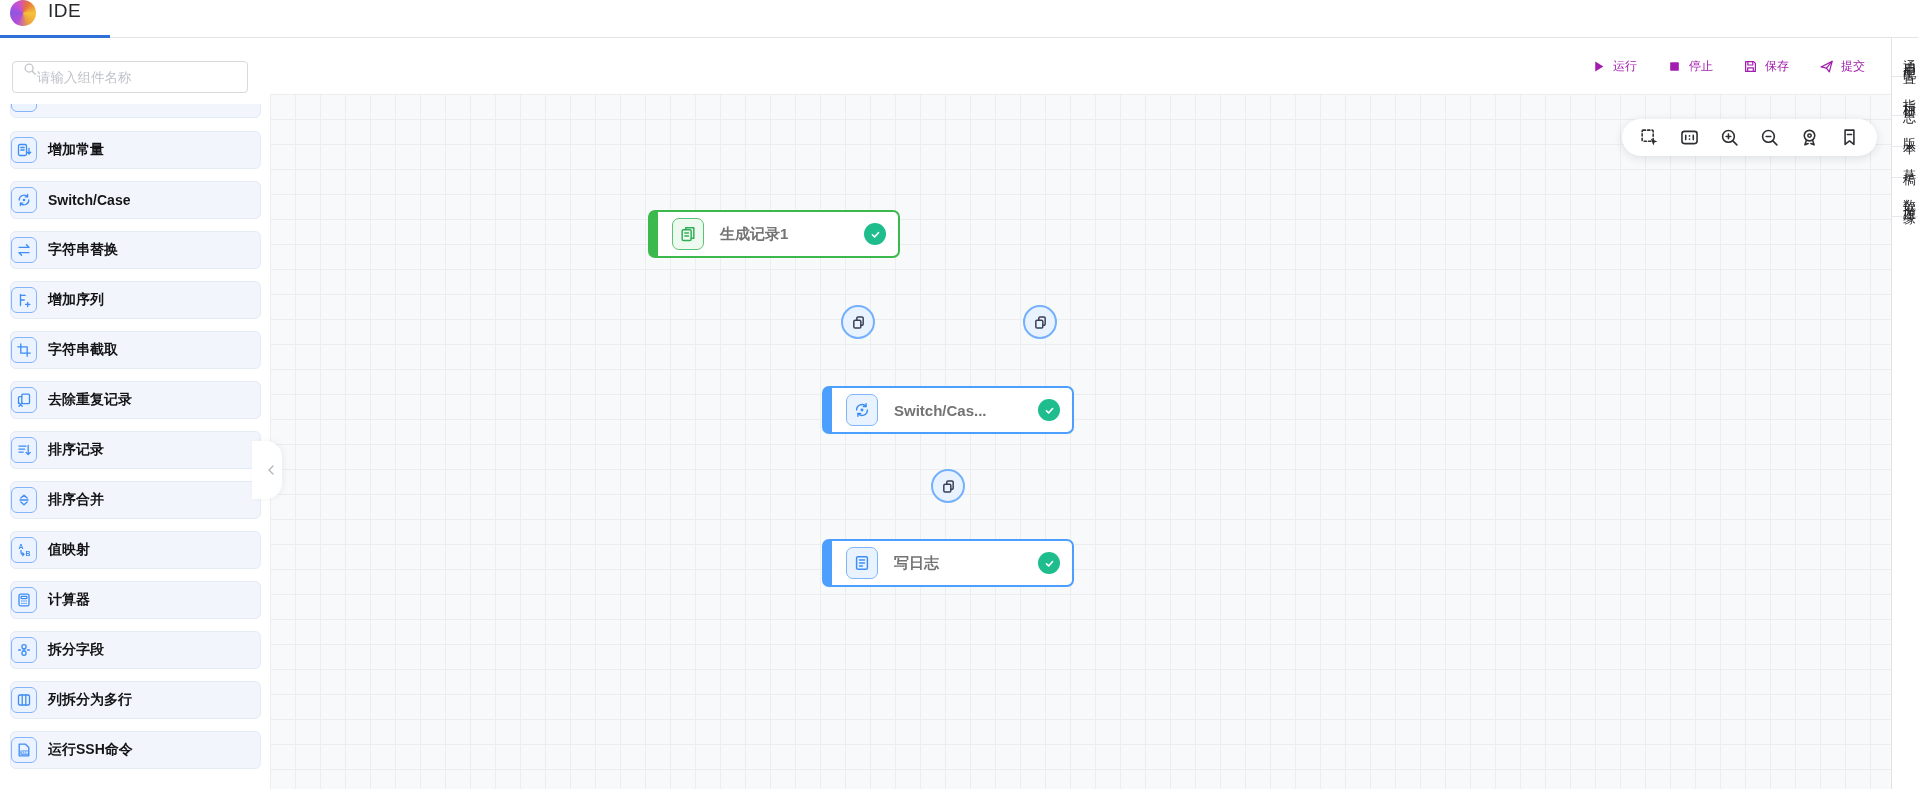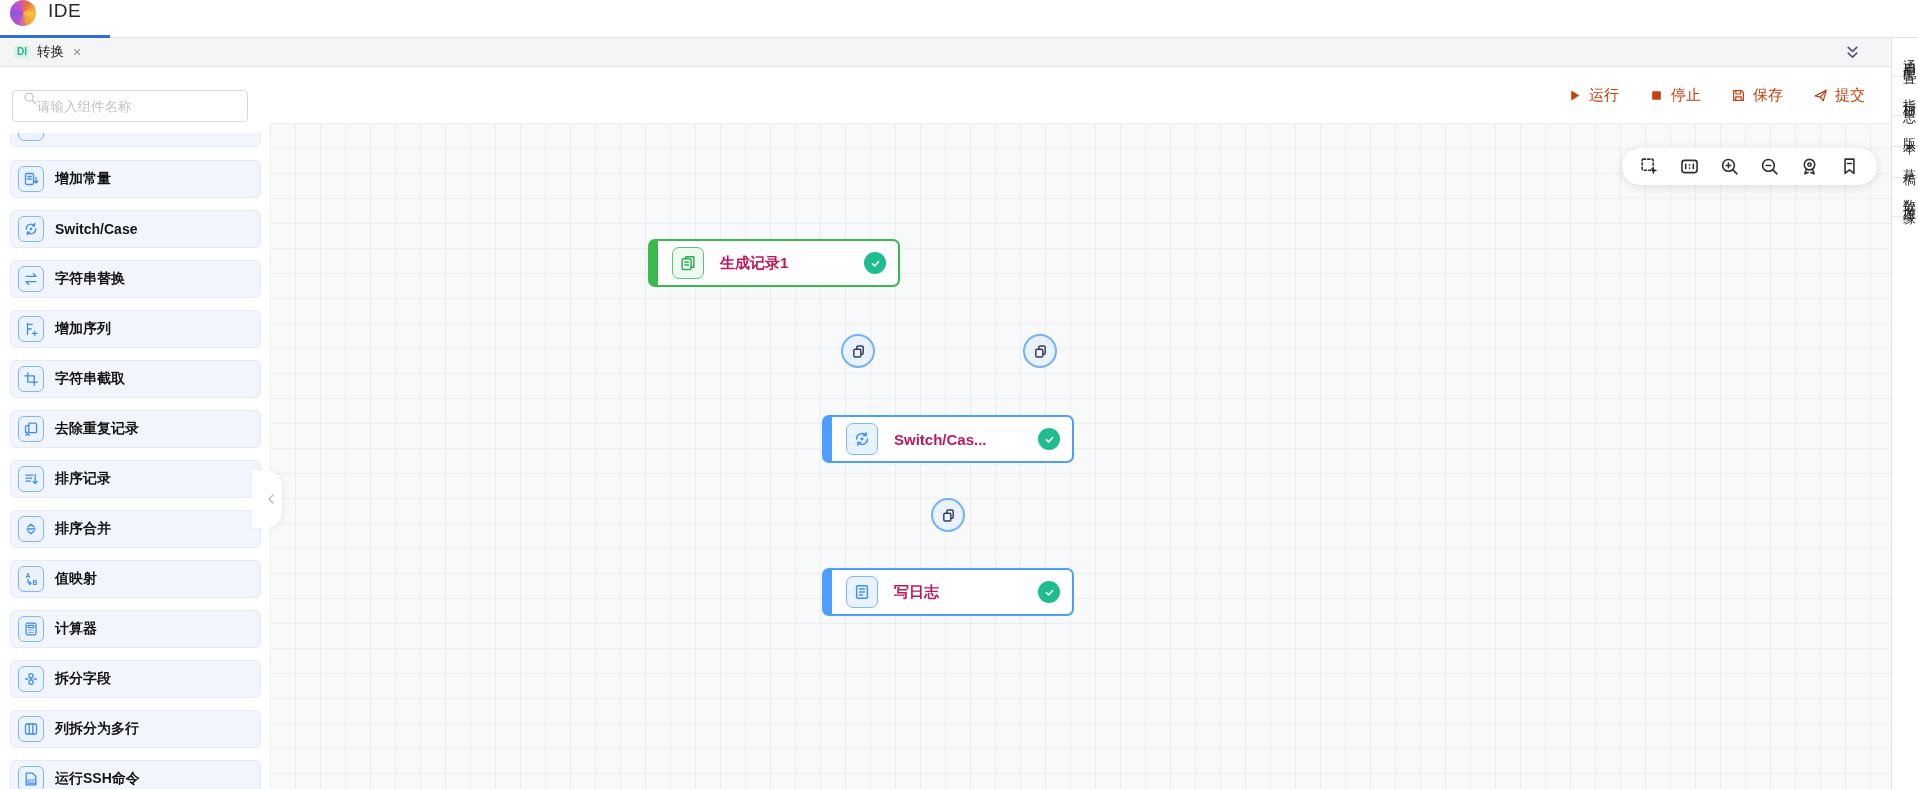--- a/index.html
+++ b/index.html
@@ -33,38 +33,38 @@
 
   
   .sidebar { width:270px; background:#fff; flex:0 0 auto; padding-top:23px; overflow:hidden; position:relative; z-index:2; }
   .search-box { margin:0 22px 0 12px; height:32px; border:1px solid #d9d9dc; border-radius:4px; background:#fff;
                 display:flex; padding:0 10px; color:#c0c3c9; }
   .search-box svg { width:14px; height:14px; flex:0 0 auto; }
   .search-box input { border:none; outline:none; flex:1; font-size:13.5px; color:#333; background:transparent; font-family:inherit; }
   .search-box input::placeholder { color:#c0c3c9; }
   .comp-list { margin-top:11px; }
   .s-item { display:flex; align-items:center; gap:11px; height:38px; margin:0 9px 12px 10px;
-            background:#f2f6fc; border:1px solid #e3ebf6; border-radius:6px; padding-left:7px; cursor:pointer; }
+            background:#f2f6fc; border:1px solid #e3ebf6; border-radius:6px; cursor:pointer; }
   .icon-box { width:26px; height:26px; border:1px solid #85b4f8; background:#eaf3ff; border-radius:6px;
               display:flex; align-items:center; justify-content:center; color:#3f8cf4; flex:0 0 auto; }
   .icon-box svg { width:16px; height:16px; }
   .s-label { font-size:14px; font-weight:700; color:#141416; }
   .s-item-partial { height:15px; overflow:hidden; position:relative; margin:0 9px 12px 10px; }
   .s-item-partial .s-item { position:absolute; bottom:1px; left:0; right:0; margin:0; }
 
   
   .collapse-handle { position:absolute; left:252px; top:403px; width:30px; height:58px; background:#fff;
                      border-radius:0 16px 16px 0; z-index:3; display:flex; align-items:center; justify-content:flex-end;
                      padding-right:6px; color:#b3b6bc; font-size:13px; box-shadow:2px 0 6px rgba(0,0,0,.05); cursor:pointer; }
 
   
   .canvas { flex:1; position:relative; min-width:0; overflow:hidden; background:#fff; }
   .actions-bar { position:absolute; top:0; left:0; right:0; height:56px; background:#fff; display:flex;
                  align-items:center; justify-content:flex-end; gap:30px; padding-right:26px; z-index:2; }
-  .action-btn { display:flex; align-items:center; gap:7px; color:#c2410c; font-size:15px; cursor:pointer; }
+  .action-btn { display:flex; align-items:center; gap:7px; color:#a21caf; font-size:12px; cursor:pointer; }
   .action-btn svg { width:15px; height:15px; }
   .grid { position:absolute; left:0; right:0; top:56px; bottom:0; background-color:#f8f9fa;
           background-image: linear-gradient(#ededf0 1px, transparent 1px), linear-gradient(90deg, #ededf0 1px, transparent 1px);
           background-size:25px 25px; }
   .canvas-toolbar { position:absolute; top:81px; right:14px; height:37px; background:#fff; border-radius:19px;
                     box-shadow:0 2px 10px rgba(31,35,41,.12); display:flex; align-items:center; gap:19px;
                     padding:0 17px; z-index:4; color:#2e2f33; }
   .canvas-toolbar .tool { display:flex; cursor:pointer; }
   .canvas-toolbar svg { width:21px; height:21px; }
 
@@ -79,21 +79,21 @@
   .node .bar { position:absolute; left:0; top:0; bottom:0; width:8px; border-radius:3px 0 0 3px; }
   .node.green { border-color:#3bb94c; }
   .node.green .bar { background:#3bb94c; }
   .node.blue { border-color:#4c9fff; }
   .node.blue .bar { background:#4c9fff; }
   .node-icon { width:32px; height:32px; border-radius:7px; border:1.5px solid; margin-left:22px;
                display:flex; align-items:center; justify-content:center; flex:0 0 auto; }
   .node-icon svg { width:18px; height:18px; }
   .node.green .node-icon { border-color:#58c475; background:#eefaf0; color:#2fae55; }
   .node.blue .node-icon { border-color:#7fb5fb; background:#e9f3ff; color:#3d8df6; }
-  .node-label { font-size:15px; font-weight:700; color:#be185d; margin-left:16px; white-space:nowrap; }
+  .node-label { font-size:15px; font-weight:700; color:#737373; margin-left:16px; white-space:nowrap; }
   .node-check { margin-left:auto; margin-right:12px; width:22px; height:22px; border-radius:50%;
                 background:#1fbd8e; display:flex; align-items:center; justify-content:center; flex:0 0 auto; }
   .node-check svg { width:13px; height:13px; }
 
   
   .right-strip { width:27px; flex:0 0 auto; background:#fff; border-left:1px solid #e2e2e5; display:flex;
                  flex-direction:column; align-items:center; z-index:2; }
   .rs-item { writing-mode:vertical-rl; text-orientation:upright; font-size:13px; color:#1f1f23;
              letter-spacing:4px; padding:11px 0; width:100%; text-align:center; border-bottom:1px solid #e8e8ea; cursor:pointer; }
 </style>
@@ -104,32 +104,20 @@
 
   <div class="header">
     <div class="logo"></div>
     <div class="app-title">IDE</div>
     <div class="tab-indicator"></div>
   </div>
 
   <div class="below">
     <div class="left-col">
 
-      <div class="tabbar">
-        <div class="tab">
-          <span class="tab-badge">DI</span>
-          <span class="tab-label">转换</span>
-          <span class="tab-close">×</span>
-        </div>
-        <div class="tabbar-right">
-          <svg viewBox="0 0 16 16" fill="none" stroke="currentColor" stroke-width="1.6" stroke-linecap="round" stroke-linejoin="round">
-              <path d="M4 3.2l4 3.8 4-3.8M4 8.6l4 3.8 4-3.8"></path>
-            </svg>
-        </div>
-      </div>
 
       <div class="content">
 
         <div class="sidebar">
           <div class="search-box">
             <svg viewBox="0 0 16 16" fill="none" stroke="currentColor" stroke-width="1.5" stroke-linecap="round">
                 <circle cx="7" cy="7" r="4.5"></circle>
                 <path d="M10.6 10.6L14 14"></path>
               </svg>
             <input type="text" placeholder="请输入组件名称" style="">

